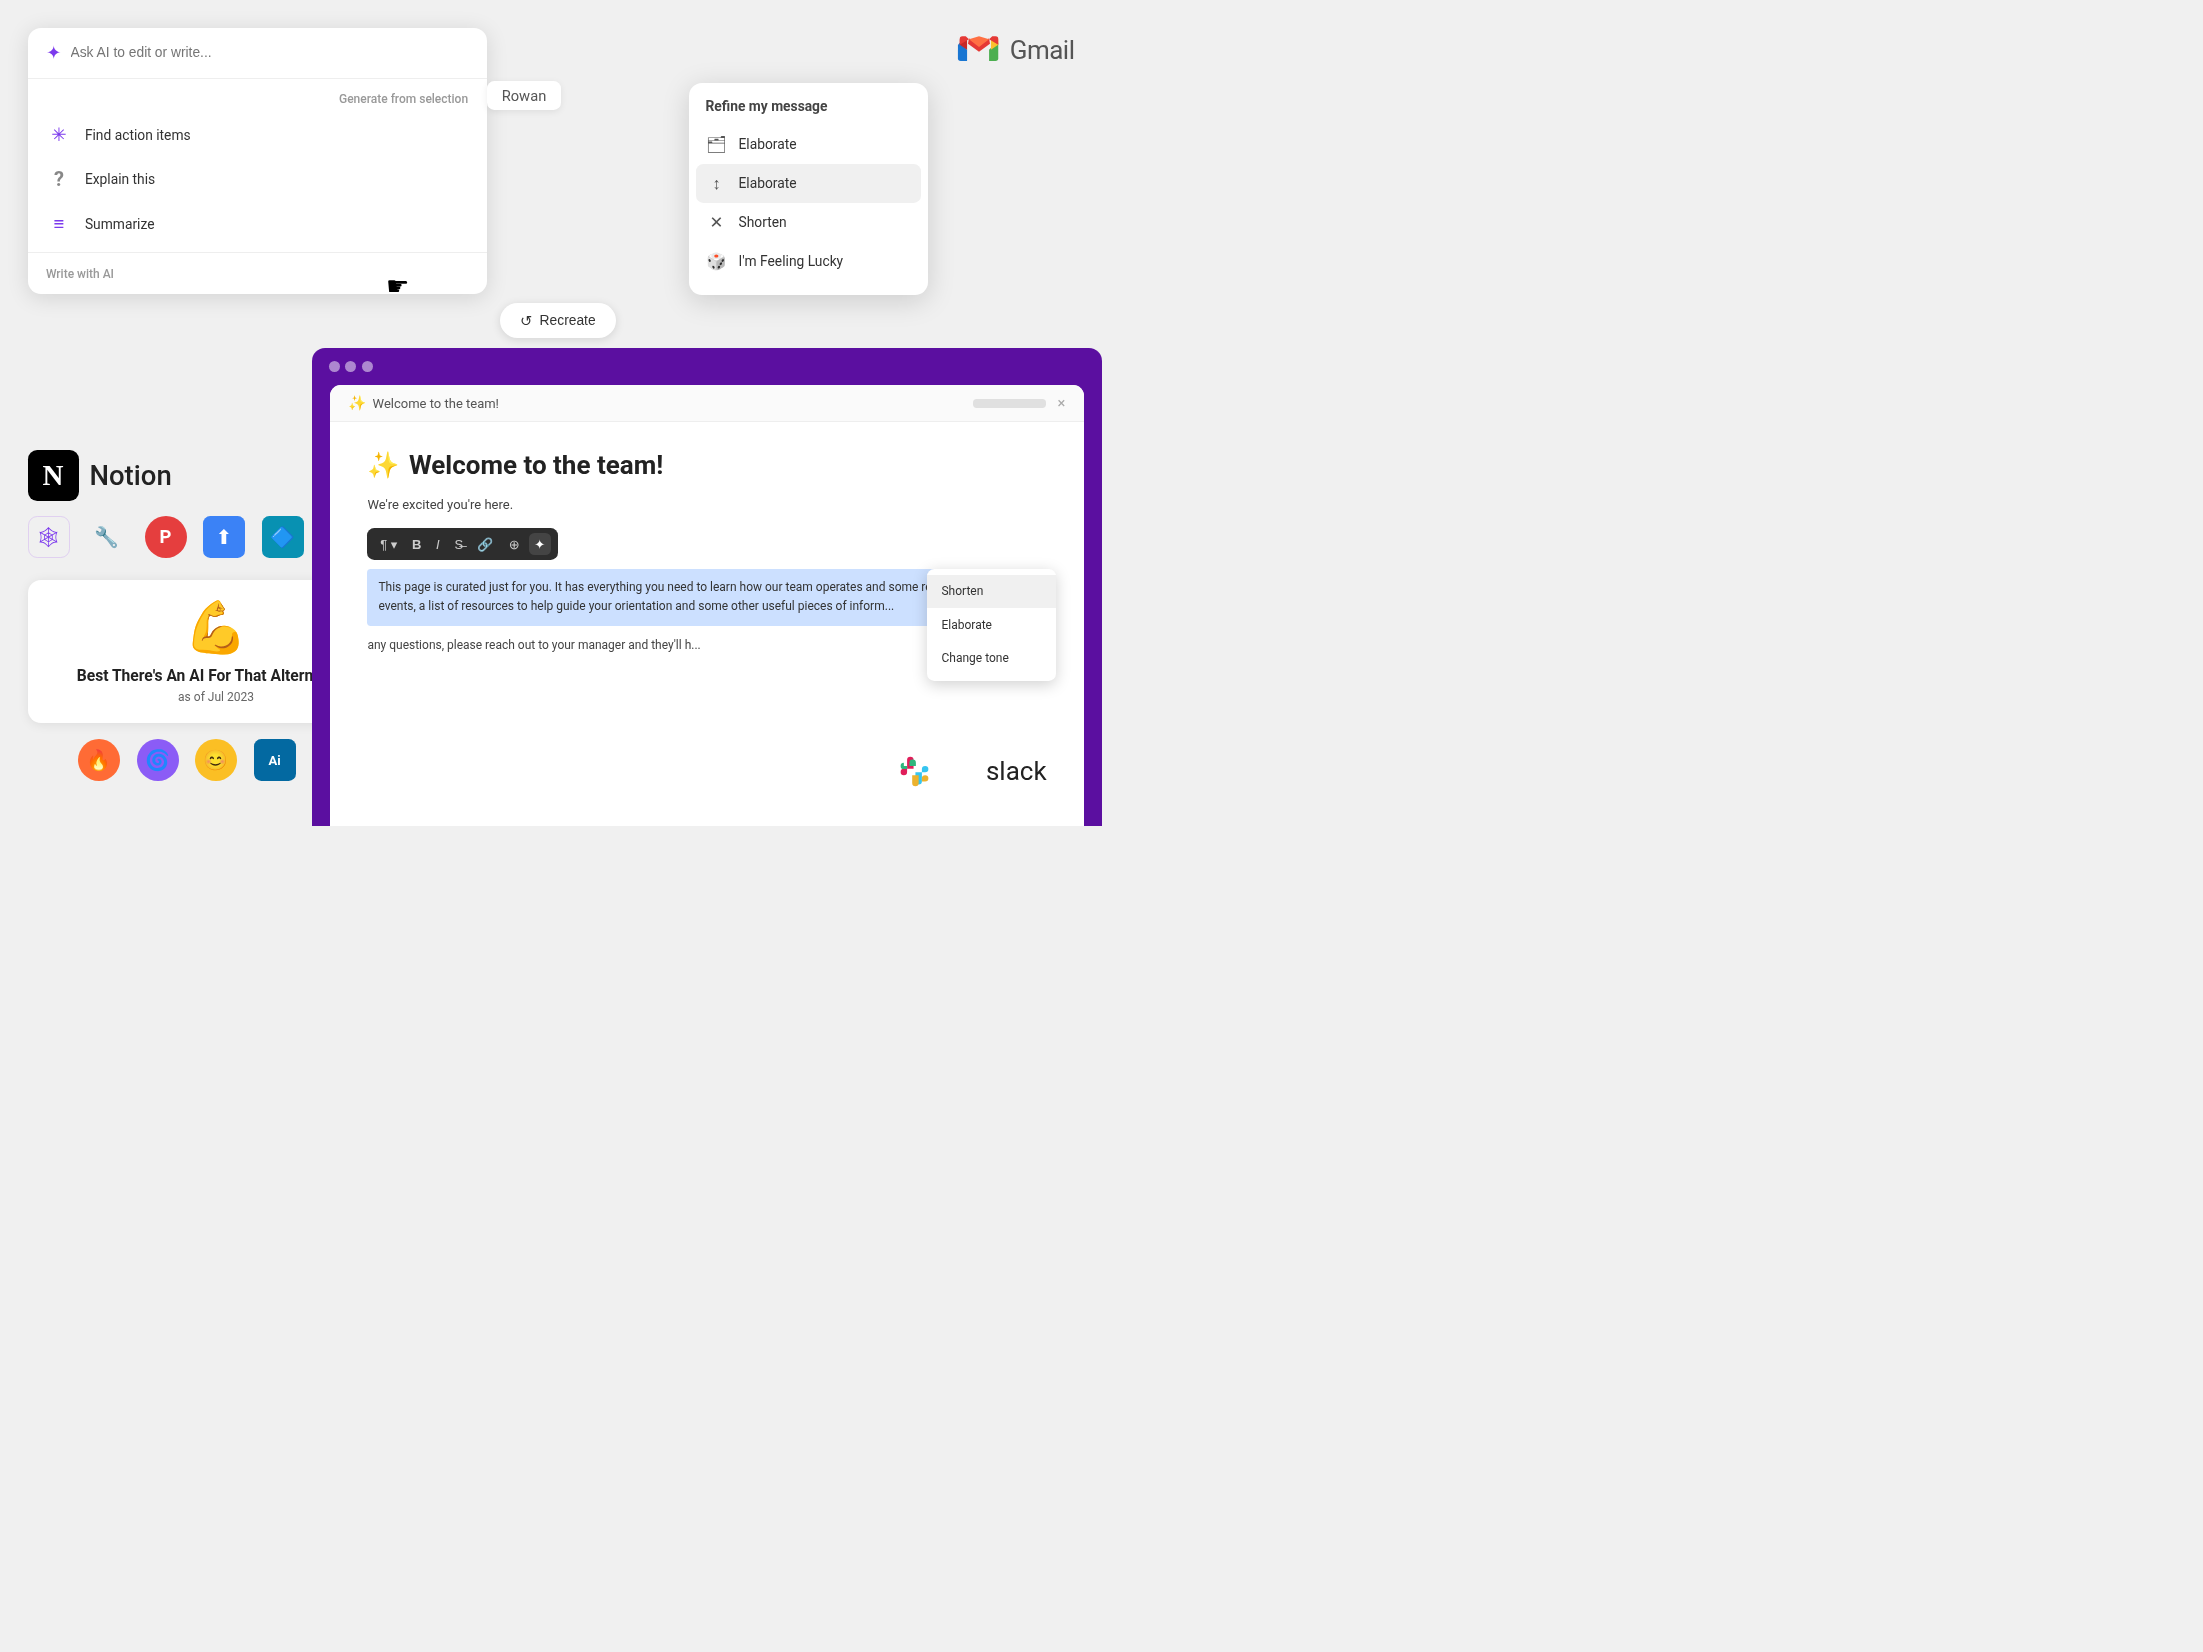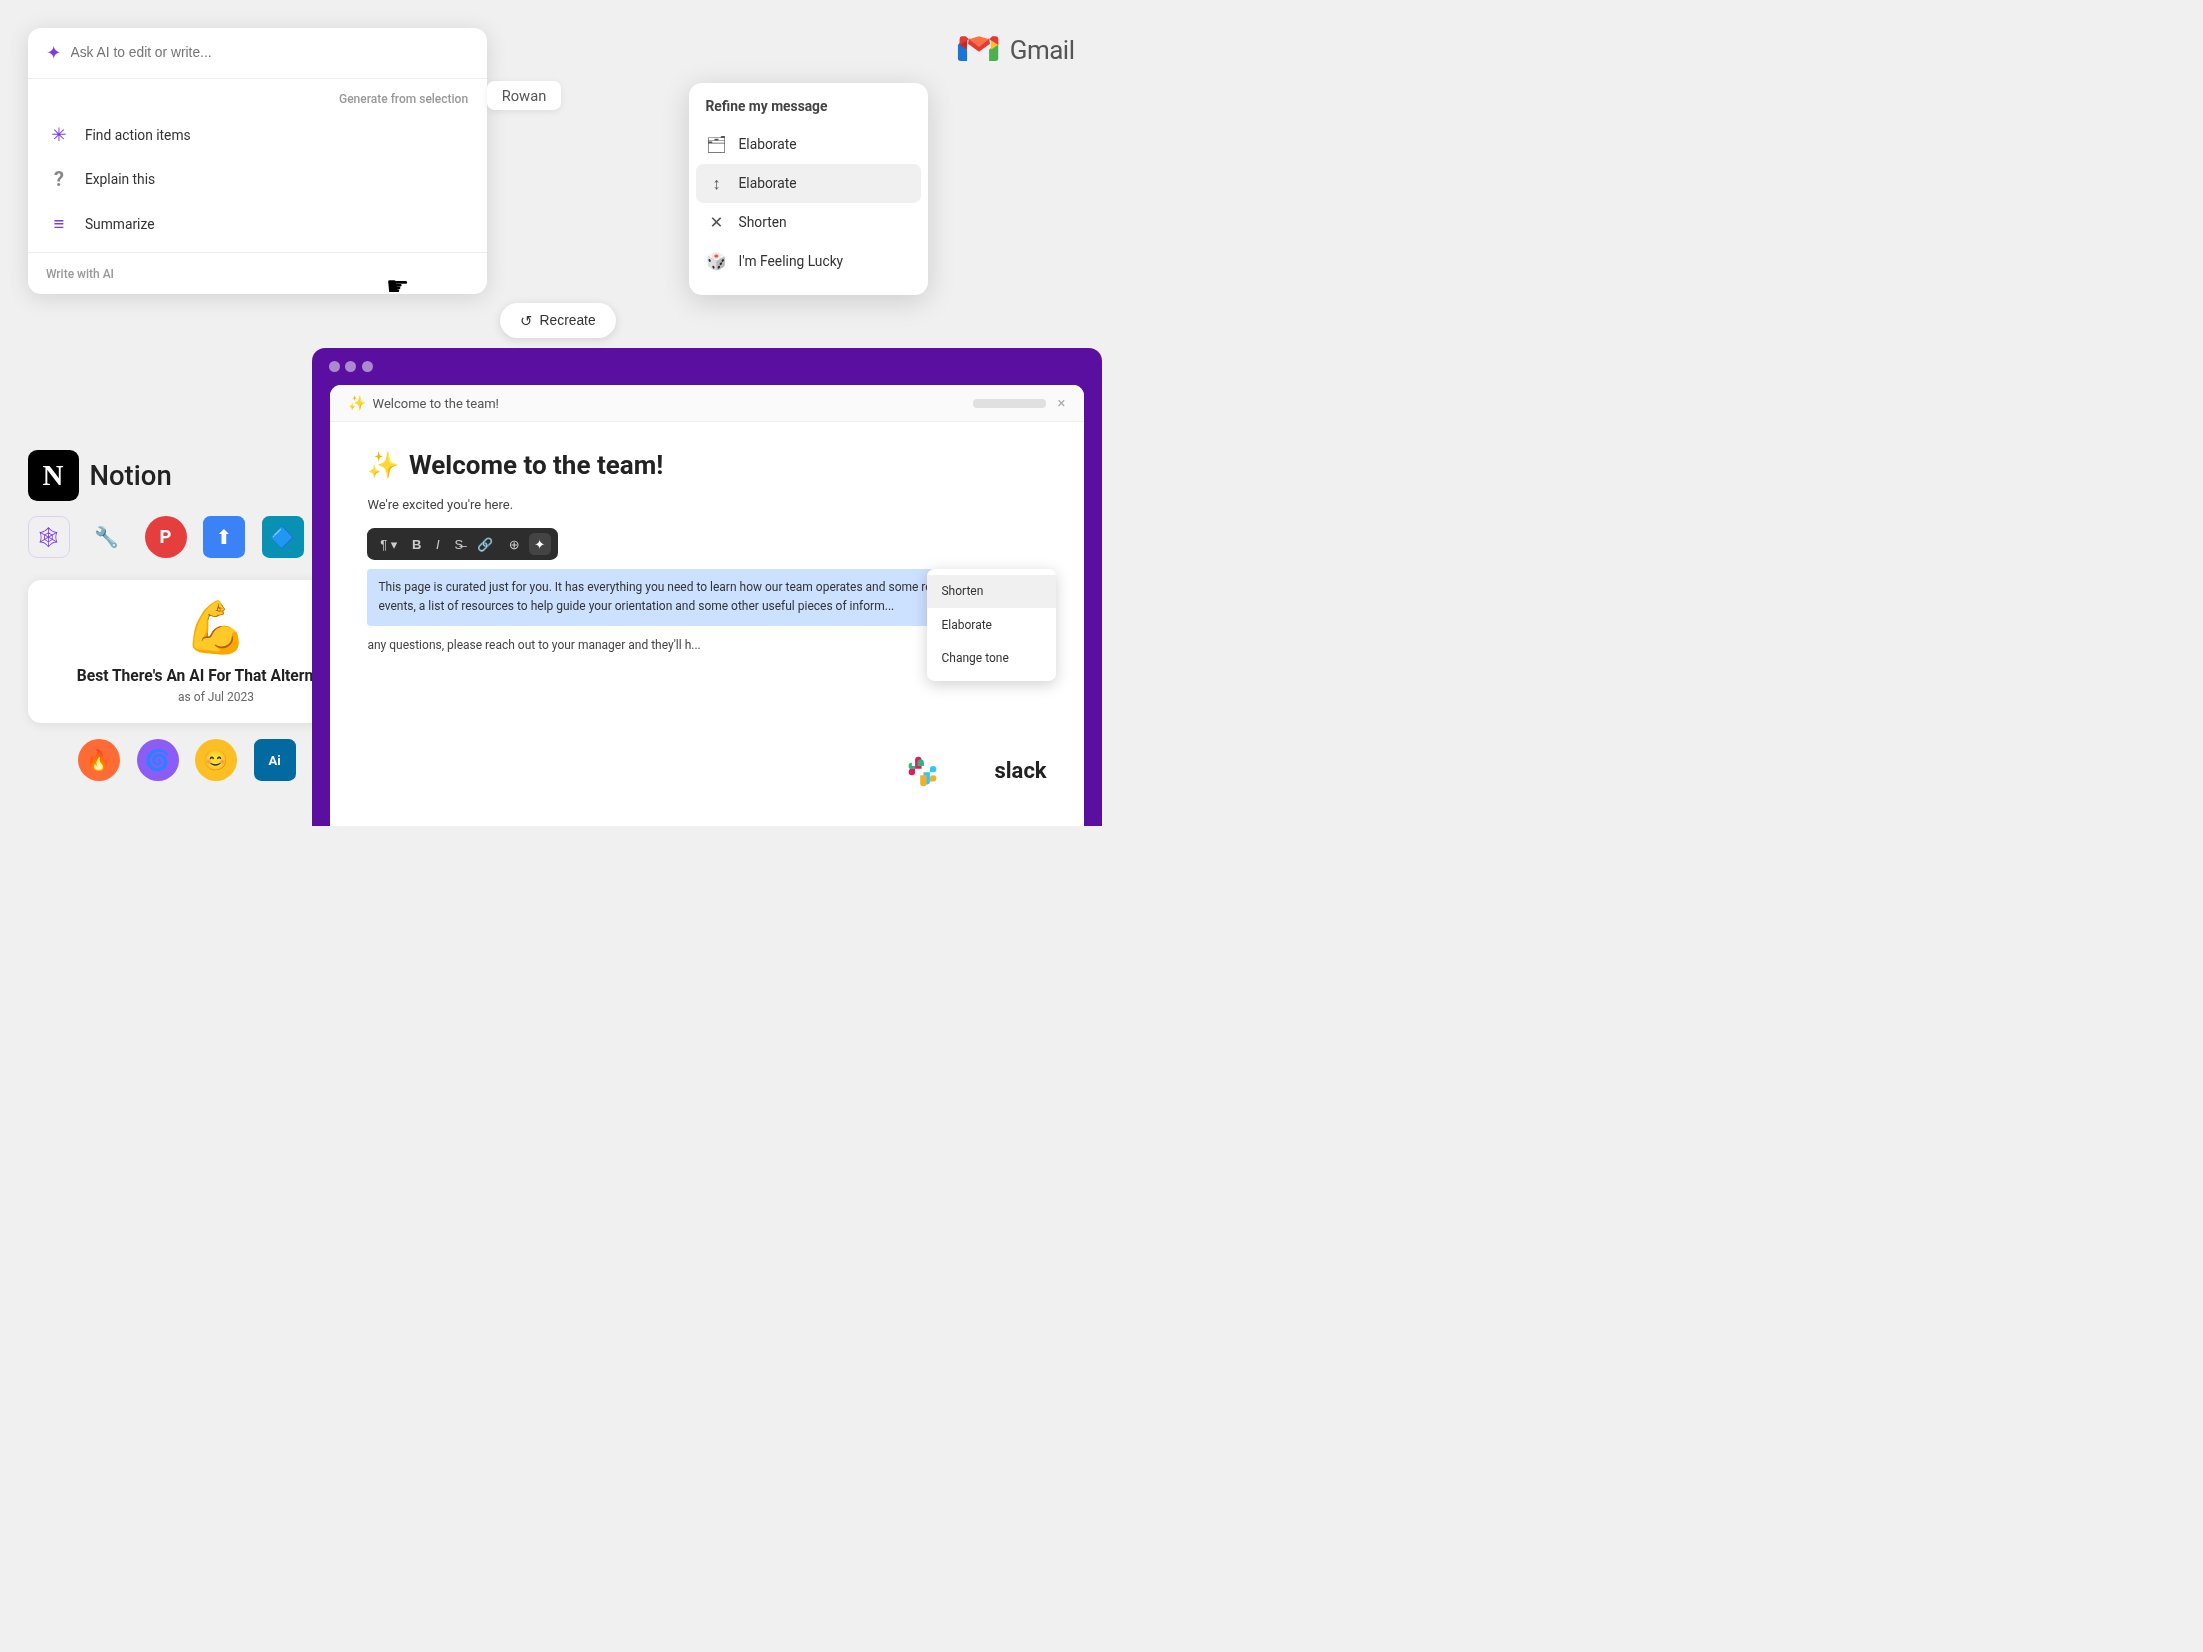--- a/index.html
+++ b/index.html
@@ -381,22 +381,22 @@
     
     .slack-logo {
       position: absolute;
       bottom: 37px;
       right: 37px;
       display: flex;
       align-items: center;
       gap: 9.2px;
     }
     .slack-label {
-      font-size: 22px;
-      font-weight: 700;
+      font-size: 26px;
+      font-weight: 400;
       color: #222;
       margin-left: 44px;
     }
 
     
     .purple-dots {
       display: flex;
       gap: 5.5px;
       padding: 13px 16.5px;
     }

